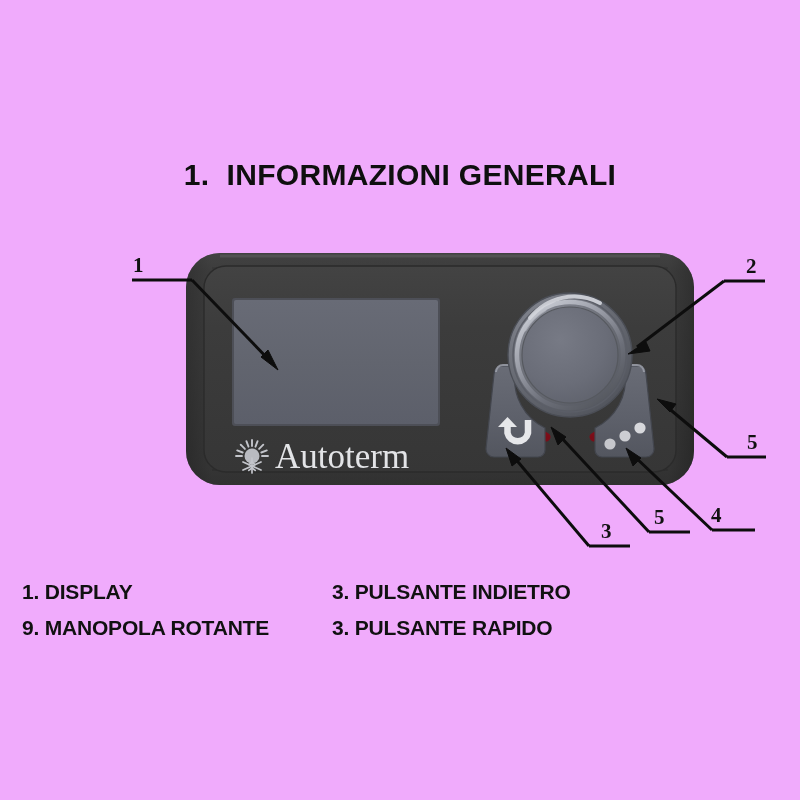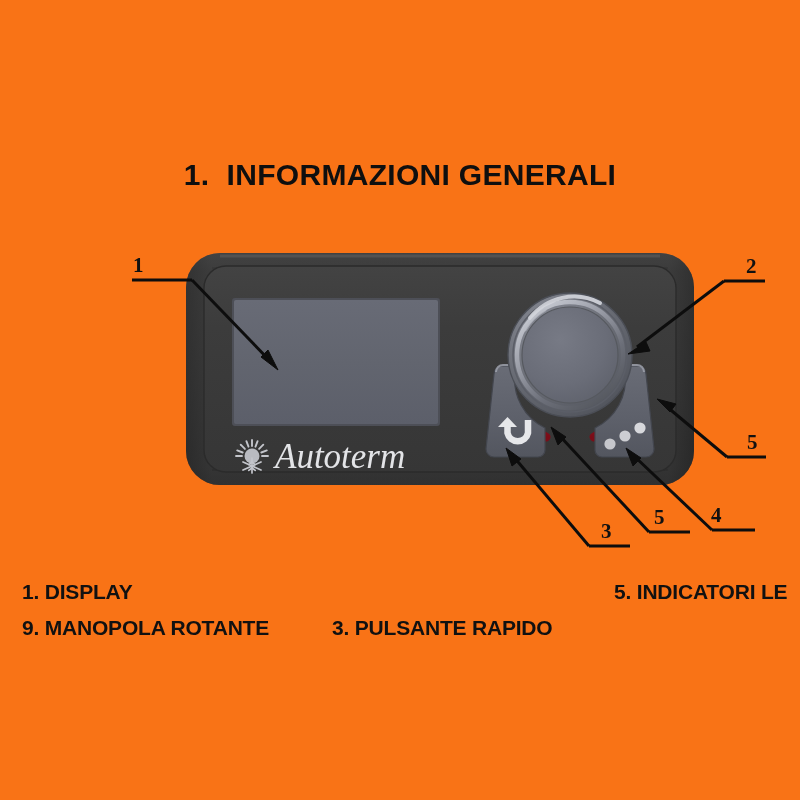--- a/index.html
+++ b/index.html
@@ -14,21 +14,21 @@
     overflow: hidden;
     font-family: "Liberation Sans", sans-serif;
     -webkit-font-smoothing: antialiased;
   }
 
   #page {
     position: absolute;
     left: 0; top: 0;
     width: 800px;
     height: 800px;
-    background: #f97316;
+    background: #f0abfc;
   }
 
   
   .doc-title {
     position: absolute;
     left: 0;
     top: 158px;
     width: 800px;
     text-align: center;
     font-family: "Liberation Sans", sans-serif;
@@ -39,21 +39,20 @@
     white-space: pre;
   }
 
   
   #figure {
     position: absolute;
     left: 0;
     top: 0;
     width: 800px;
     height: 800px;
-    font-style: italic;
   }
   #figure svg { display: block; }
 
   
   .callout-num {
     position: absolute;
     font-family: "Liberation Serif", serif;
     font-weight: bold;
     font-size: 21px;
     color: #111111;
@@ -298,17 +297,17 @@
 
   <div class="callout-num" style="left:601px; top:521px;">3</div>
 
   <div class="callout-num" style="left:654px; top:507px;">5</div>
 
   <div class="callout-num" style="left:711px; top:505px;">4</div>
 
   <div class="legend">
     <div class="legend-item lg-c1 lg-r1">1. DISPLAY</div>
     <div class="legend-item lg-c1 lg-r2">9. MANOPOLA ROTANTE</div>
+    <div class="legend-item lg-c2 lg-r1">3. PULSANTE INDIETRO</div>
     <div class="legend-item lg-c2 lg-r2">3. PULSANTE RAPIDO</div>
-    <div class="legend-item lg-c3 lg-r1">5. INDICATORI LE</div>
   </div>
 
 </div>
 
 </body></html>

